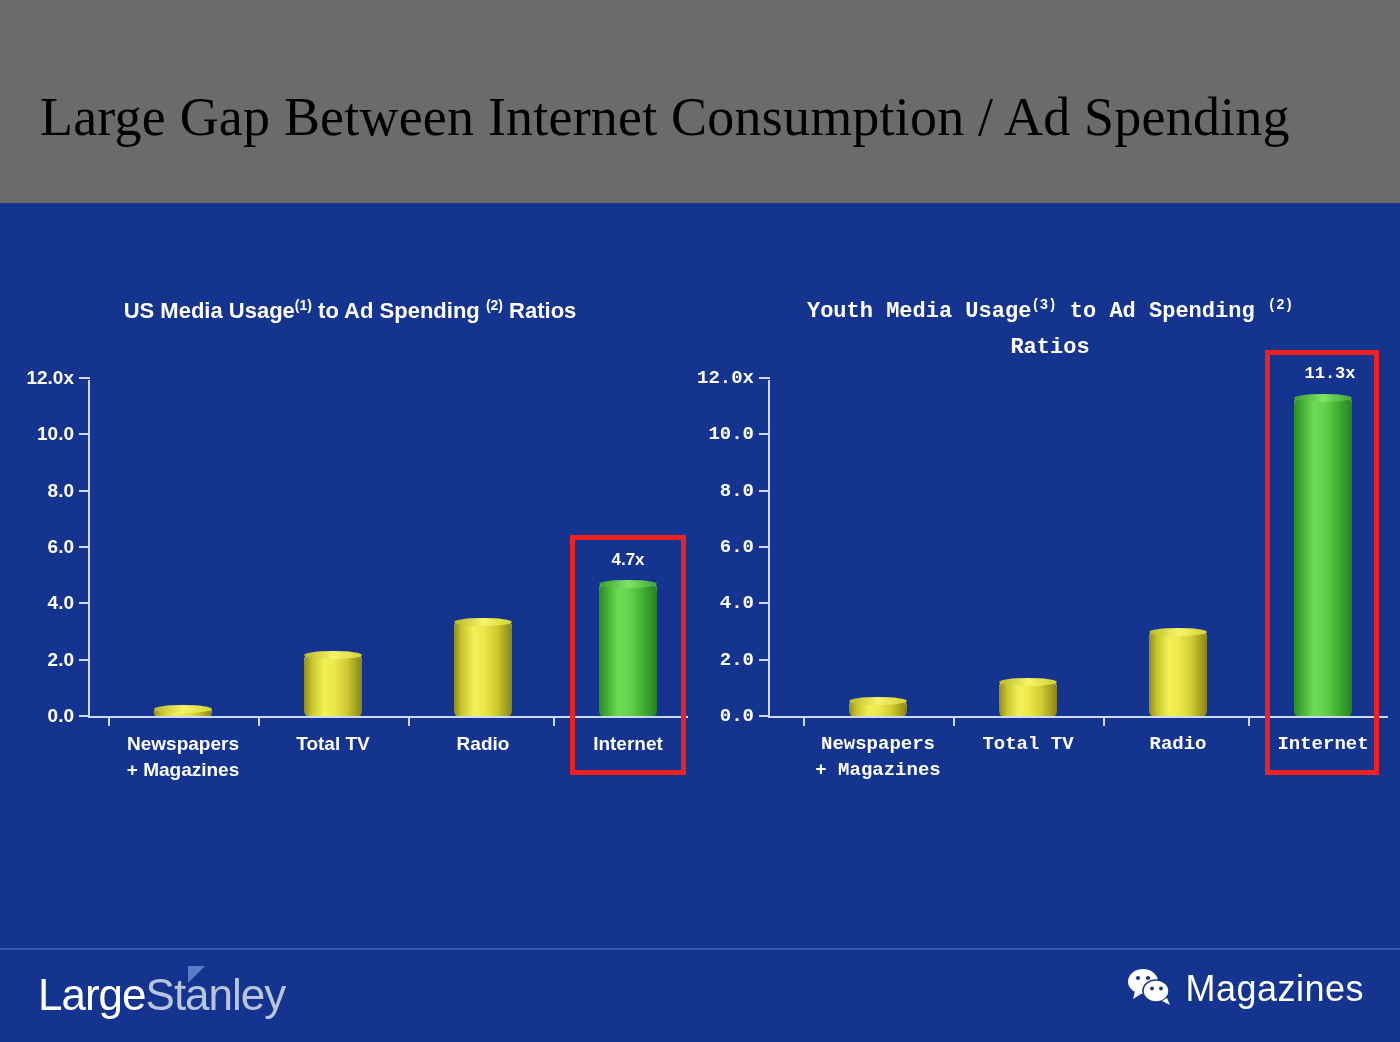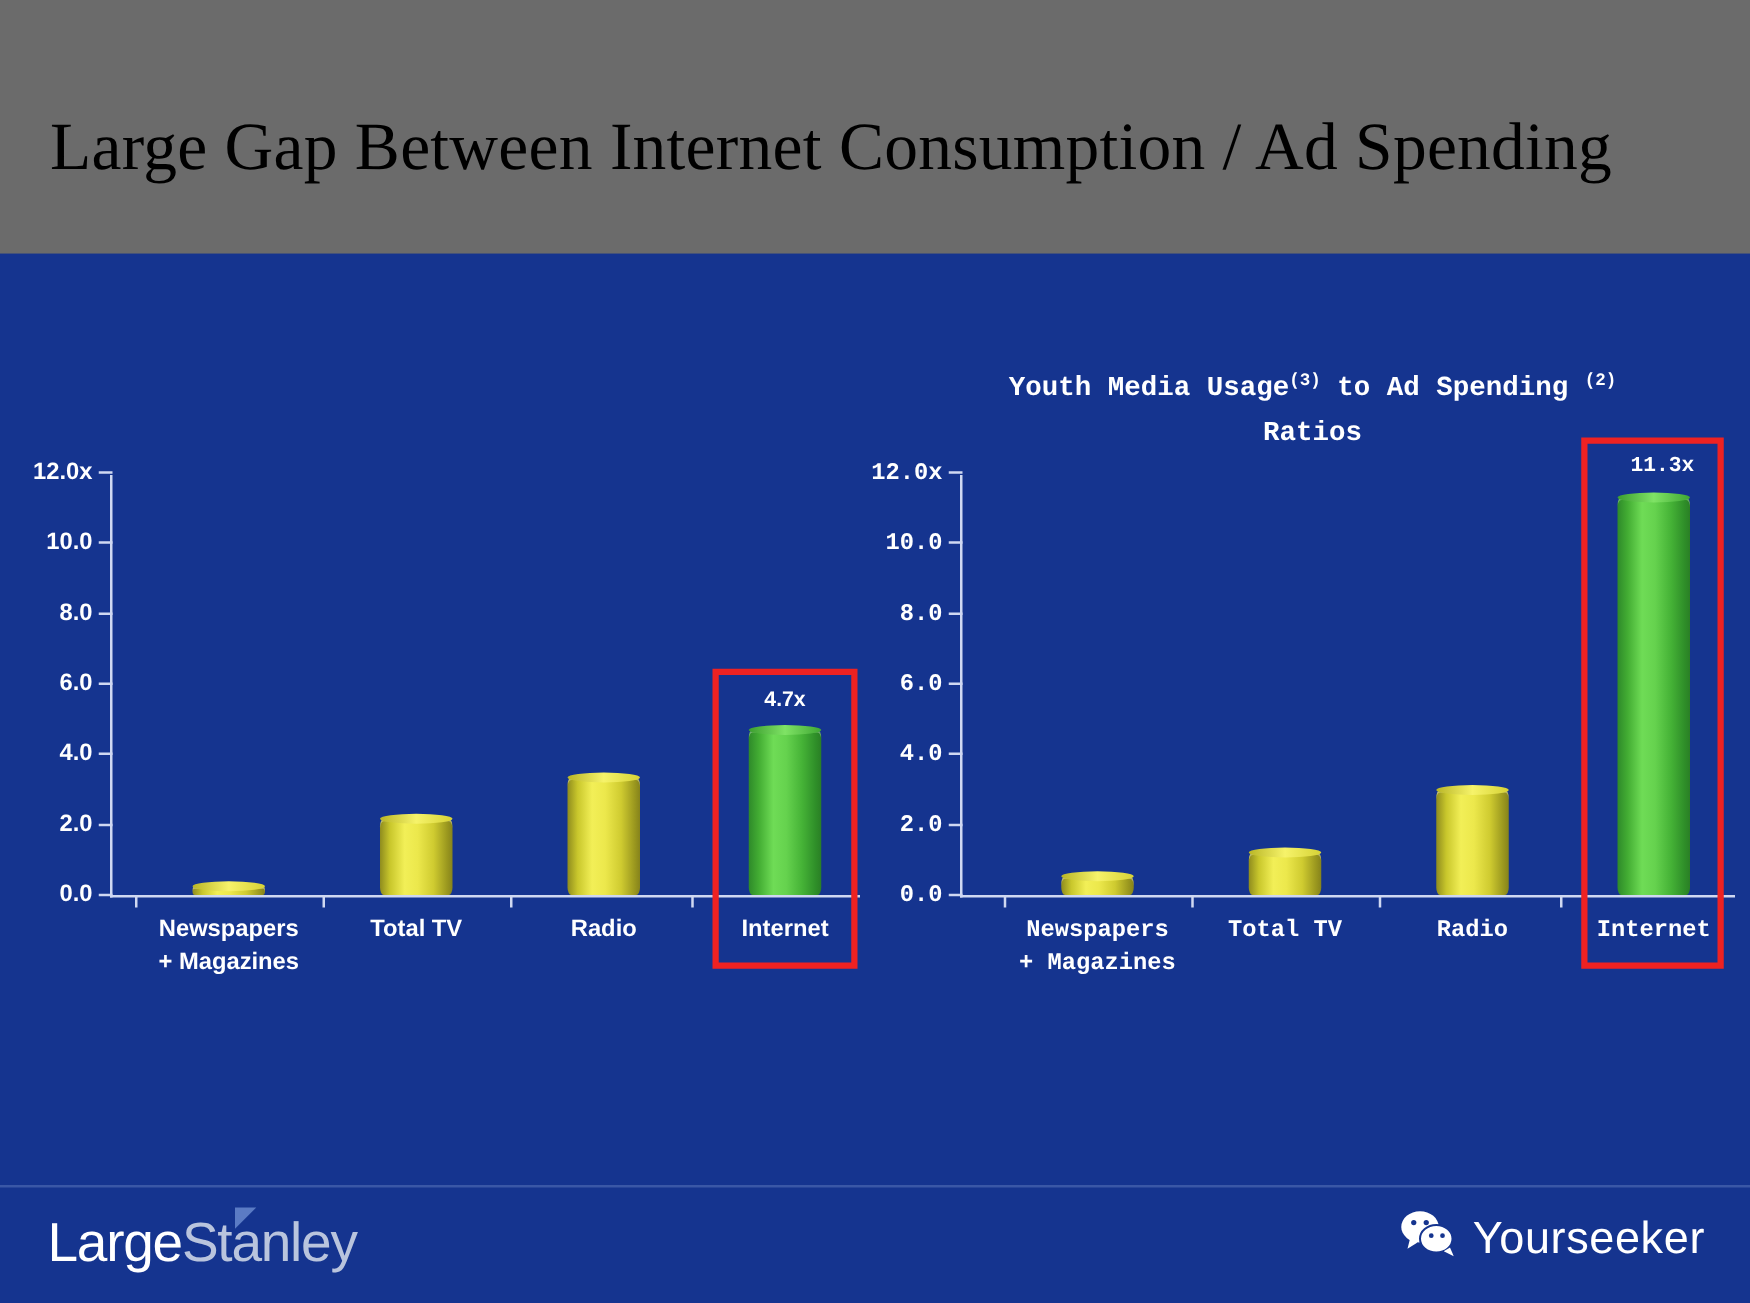--- a/index.html
+++ b/index.html
@@ -141,20 +141,23 @@
 </head>
 <body>
 
 <div id="header">
   <div id="slide-title">Large Gap Between Internet Consumption / Ad Spending</div>
 </div>
 
 <div id="slide-body">
 
   <div class="panel" id="panel-left">
+    <div class="chart-title">
+      <span>US Media Usage</span><span class="sup">(1)</span><span> to Ad Spending </span><span class="sup">(2)</span><span> Ratios</span>
+    </div>
     <div class="plot" id="plot-left">
         <div class="ytick" style="top: 340px;"></div>
         <div class="ytick-label" style="top: 341px;">0.0</div>
         <div class="ytick" style="top: 283.667px;"></div>
         <div class="ytick-label" style="top: 284.667px;">2.0</div>
         <div class="ytick" style="top: 227.333px;"></div>
         <div class="ytick-label" style="top: 228.333px;">4.0</div>
         <div class="ytick" style="top: 171px;"></div>
         <div class="ytick-label" style="top: 172px;">6.0</div>
         <div class="ytick" style="top: 114.667px;"></div>
@@ -253,15 +256,15 @@
         <ellipse cx="16" cy="13.5" rx="15" ry="12.5" fill="#ffffff"></ellipse>
         <polygon points="8,23 6,31 14,26" fill="#ffffff"></polygon>
         <circle cx="11" cy="10" r="2.1" fill="#15348f"></circle>
         <circle cx="21" cy="10" r="2.1" fill="#15348f"></circle>
         <ellipse cx="29" cy="23" rx="13" ry="11" fill="#ffffff" stroke="#15348f" stroke-width="1.6"></ellipse>
         <polygon points="40,30 43,37 35,33" fill="#ffffff"></polygon>
         <circle cx="25" cy="20.5" r="1.9" fill="#15348f"></circle>
         <circle cx="34" cy="20.5" r="1.9" fill="#15348f"></circle>
       </svg>
     </span>
-    <span id="brand-label">Yourseeker</span>
+    <span id="brand-label">Magazines</span>
   </div>
 </div>
 
 </body></html>

